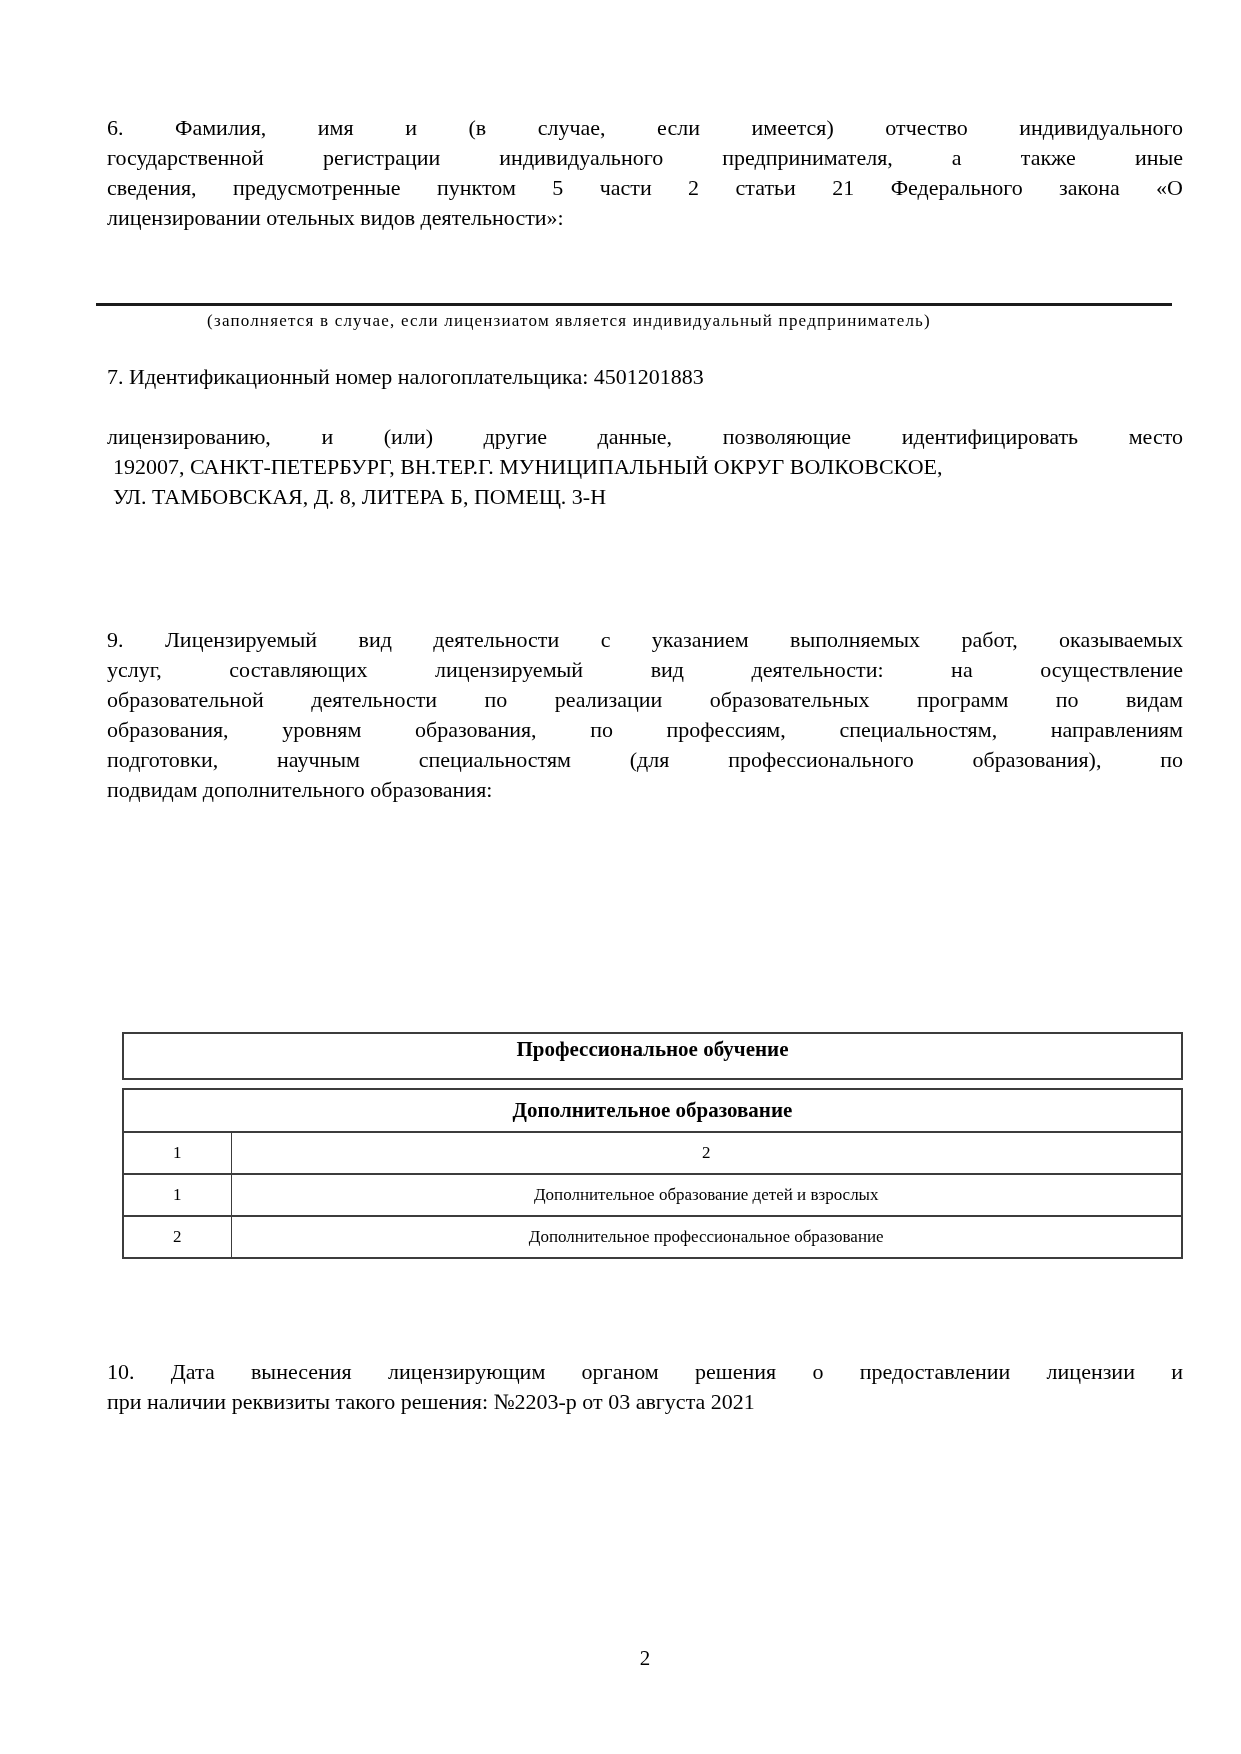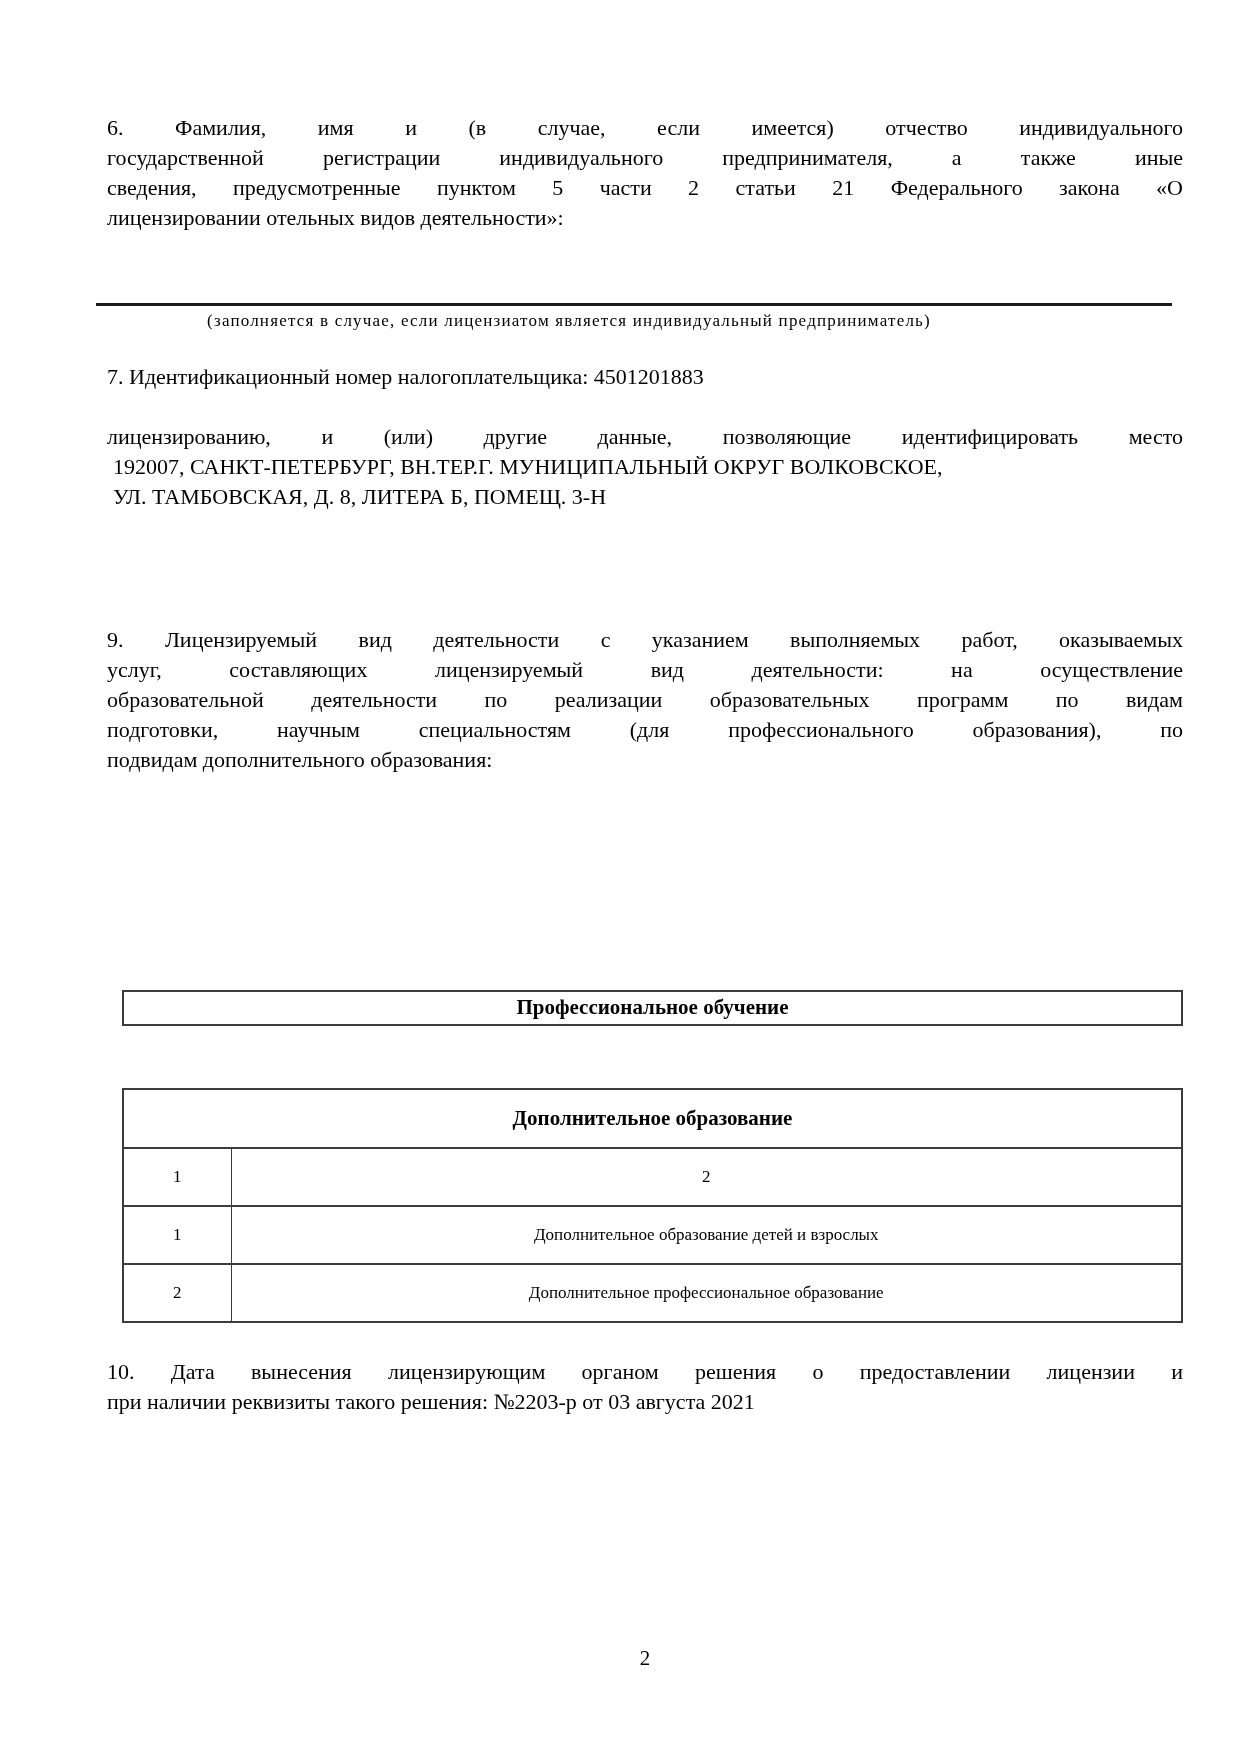--- a/index.html
+++ b/index.html
@@ -46,45 +46,45 @@
     letter-spacing: 1.2px;
     line-height: 22px;
   }
   .address-line {
     padding-left: 6px;
     text-align: left;
   }
   .pro-box {
     position: absolute;
     left: 122px;
-    top: 990px;
+    top: 1032px;
     width: 1061px;
     box-sizing: border-box;
     border: 2px solid #3c3c3c;
     text-align: center;
     font-size: 21px;
     font-weight: bold;
-    padding: 3px 0 4px 0;
+    padding: 3px 0 16px 0;
   }
   table.edu-table {
     position: absolute;
     left: 122px;
     top: 1088px;
     width: 1061px;
     border-collapse: collapse;
     table-layout: fixed;
     font-size: 17px;
     border: 2px solid #3c3c3c;
   }
   table.edu-table td {
     border: 1px solid #3c3c3c;
     border-top-width: 2px;
     border-bottom-width: 2px;
     text-align: center;
-    padding: 16px 4px;
+    padding: 8px 4px;
     height: 24px;
     vertical-align: middle;
   }
   td.t-title {
     font-weight: bold;
     font-size: 21px;
     padding: 5px 4px 6px 4px;
   }
   td.cell-left {
     text-align: left;
@@ -122,20 +122,21 @@
   <div class="para" style="top:422px">
     <div class="jline">лицензированию, и (или) другие данные, позволяющие идентифицировать место</div>
     <div class="address-line">192007, САНКТ-ПЕТЕРБУРГ, ВН.ТЕР.Г. МУНИЦИПАЛЬНЫЙ ОКРУГ ВОЛКОВСКОЕ,</div>
     <div class="address-line">УЛ. ТАМБОВСКАЯ, Д. 8, ЛИТЕРА Б, ПОМЕЩ. 3-Н</div>
   </div>
 
   <div class="para" style="top:625px">
     <div class="jline">9. Лицензируемый вид деятельности с указанием выполняемых работ, оказываемых</div>
     <div class="jline">услуг, составляющих лицензируемый вид деятельности: на осуществление</div>
     <div class="jline">образовательной деятельности по реализации образовательных программ по видам</div>
+    <div class="jline">образования, уровням образования, по профессиям, специальностям, направлениям</div>
     <div class="jline">подготовки, научным специальностям (для профессионального образования), по</div>
     <div class="jline-last">подвидам дополнительного образования:</div>
   </div>
 
   <div class="pro-box">
     <span>Профессиональное обучение</span>
   </div>
 
   <table class="edu-table">
     <colgroup>

